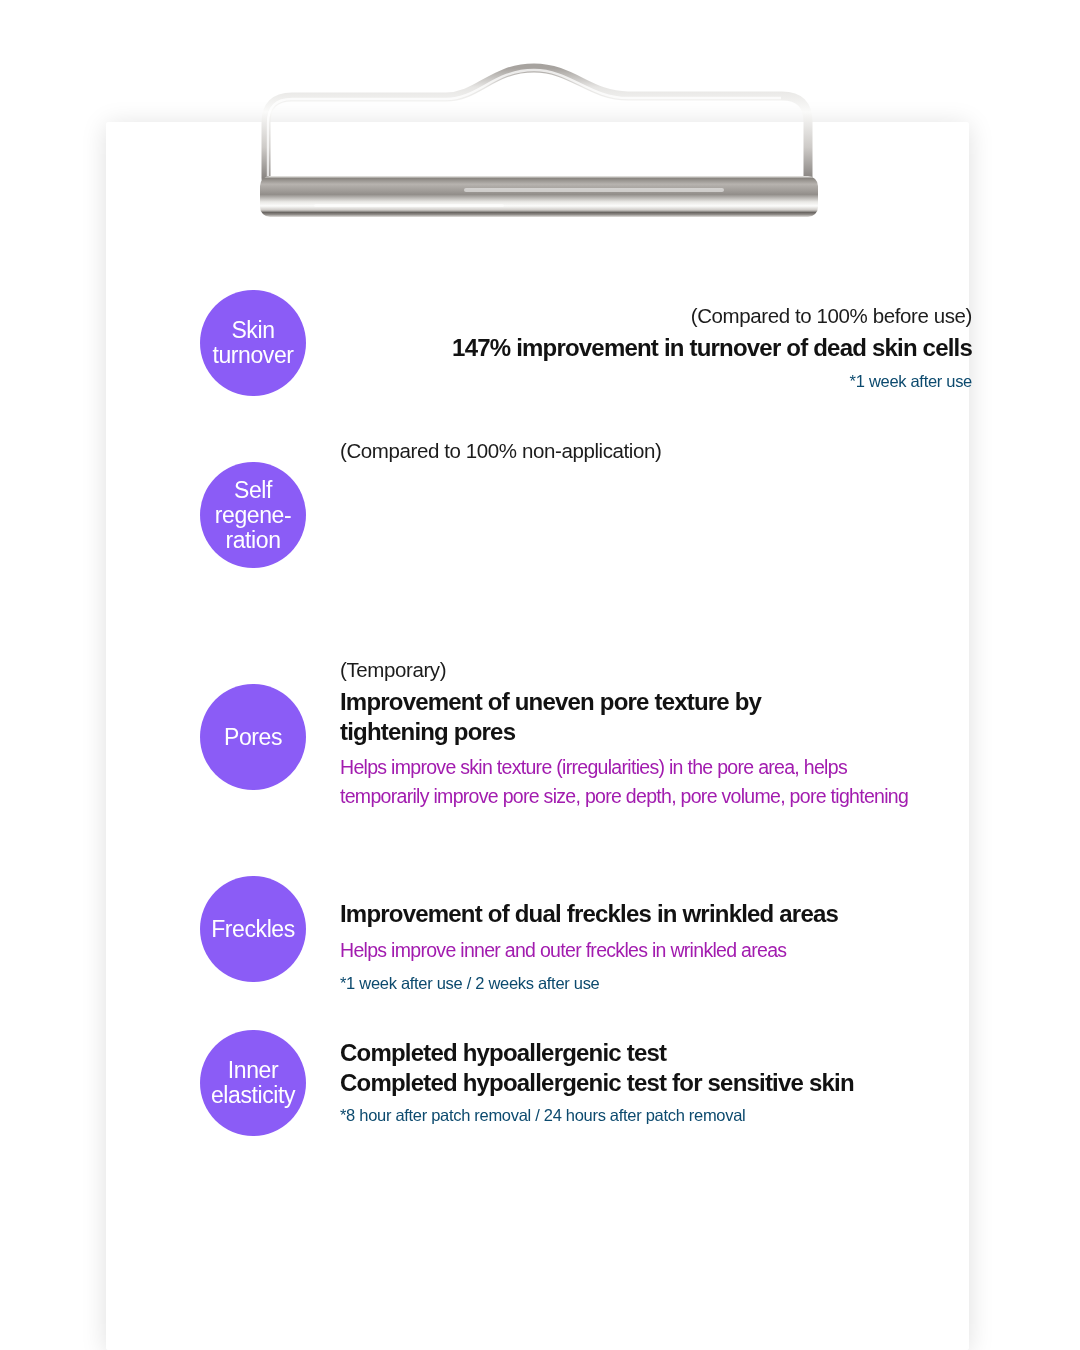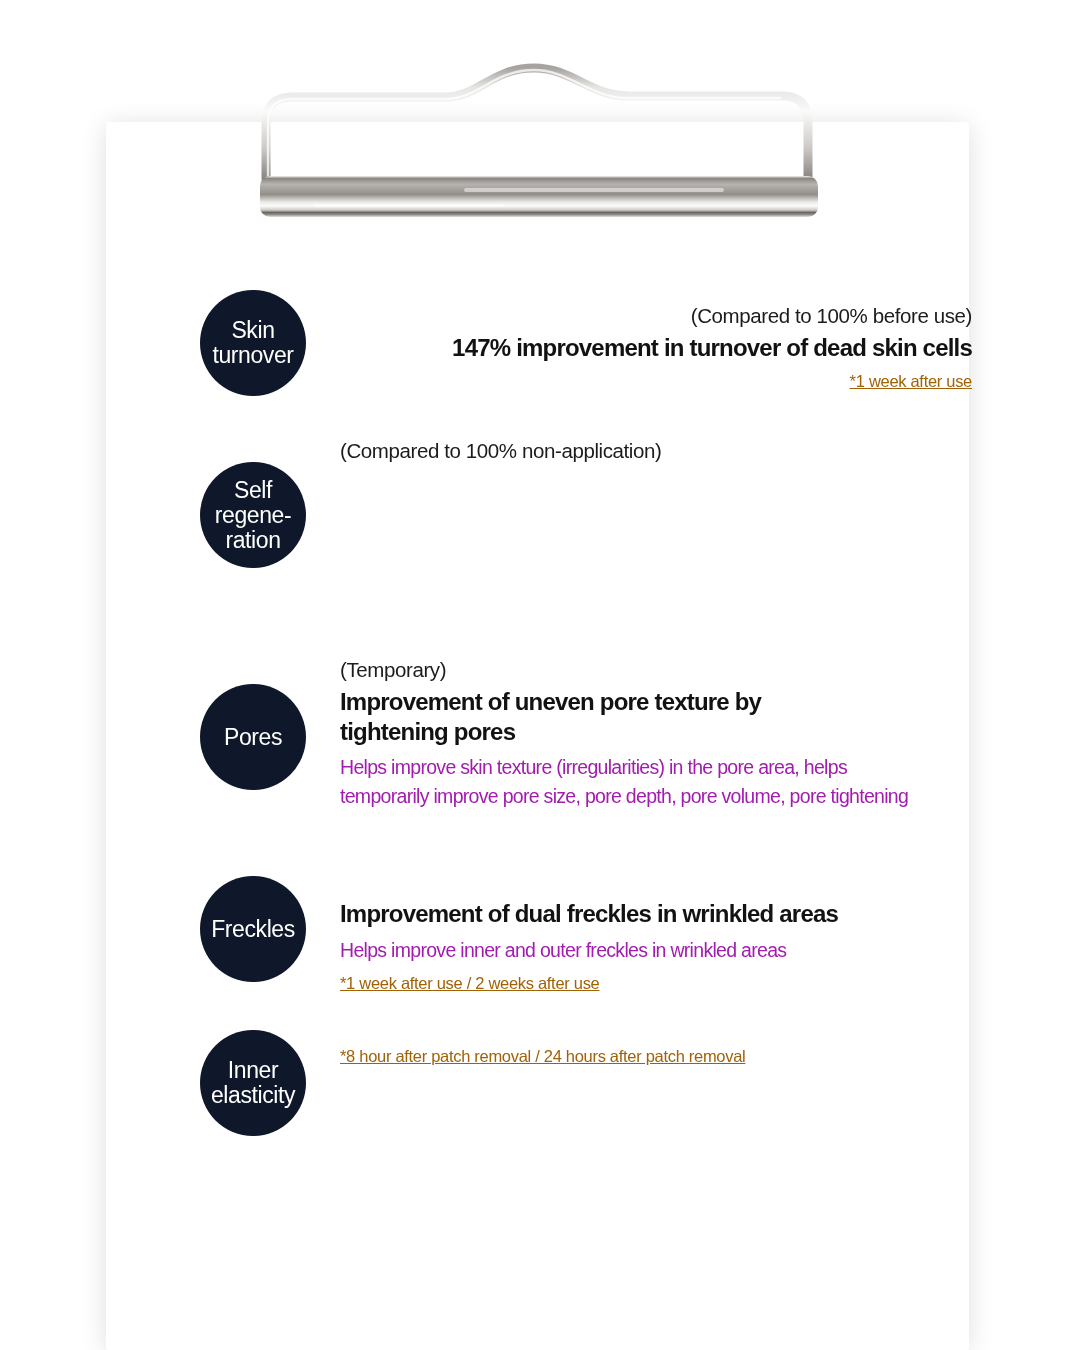--- a/index.html
+++ b/index.html
@@ -21,21 +21,21 @@
   .clip-svg {
     position:absolute;
     left:254px; top:60px;
     width:570px; height:168px;
   }
   .section { position:absolute; left:200px; width:780px; }
   .badge {
     position:absolute; left:0;
     width:106px; height:106px;
     border-radius:50%;
-    background:#0f172a;
+    background:#8b5cf6;
     color:#ffffff;
     display:flex; align-items:center; justify-content:center;
     text-align:center;
     font-size:23px; line-height:25px;
     letter-spacing:-0.4px;
     white-space:pre-line;
   }
   .textcol { position:absolute; left:140px; width:632px; }
   .paren {
     font-size:20.5px; line-height:28px;
@@ -51,24 +51,23 @@
     white-space:pre-line;
   }
   .bodytext {
     font-size:19.5px; line-height:29px;
     color:#a21caf; letter-spacing:-0.7px;
     margin:7px 0 0 0;
     white-space:pre-line;
   }
   .footnote {
     font-size:16.5px; line-height:21px;
-    color:#a16207; letter-spacing:-0.3px;
+    color:#0c4a6e; letter-spacing:-0.3px;
     margin:8px 0 0 0;
     white-space:pre-line;
-    text-decoration:underline;
   }
   
   .s1 { top:290px; }  .s1 .badge{ top:0; }    .s1 .textcol{ top:12px;text-align:right; }
   .s2 { top:437px; }  .s2 .badge{ top:25px; } .s2 .textcol{ top:0; }
   .s3 { top:656px; }  .s3 .badge{ top:28px; } .s3 .textcol{ top:0; }
   .s4 { top:876px; }  .s4 .badge{ top:0; }    .s4 .textcol{ top:23px; }
   .s5 { top:1030px; } .s5 .badge{ top:0; }    .s5 .textcol{ top:8px; }
 </style>
 </head>
 <body>
@@ -145,16 +144,18 @@
     <p class="bodytext">Helps improve inner and outer freckles in wrinkled areas</p>
     <p class="footnote">*1 week after use / 2 weeks after use</p>
   </div>
 </div>
 
 <div class="section s5">
   <div class="badge">Inner
 elasticity</div>
   <div class="textcol">
 
+    <p class="headline">Completed hypoallergenic test
+Completed hypoallergenic test for sensitive skin</p>
 
     <p class="footnote">*8 hour after patch removal / 24 hours after patch removal</p>
   </div>
 </div>
 
 </body></html>

